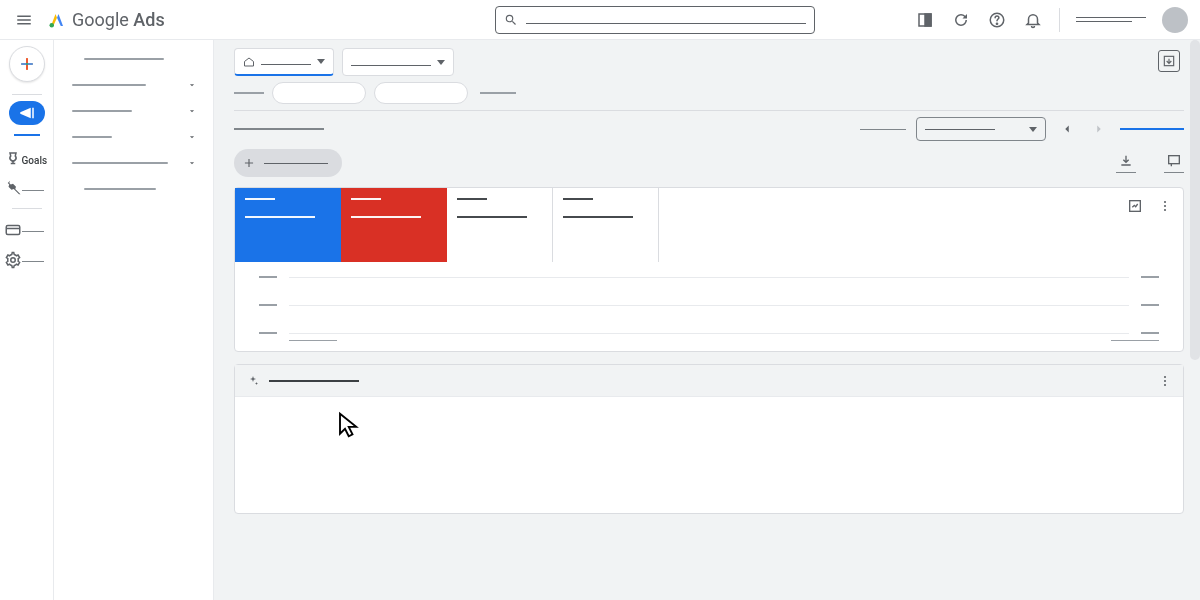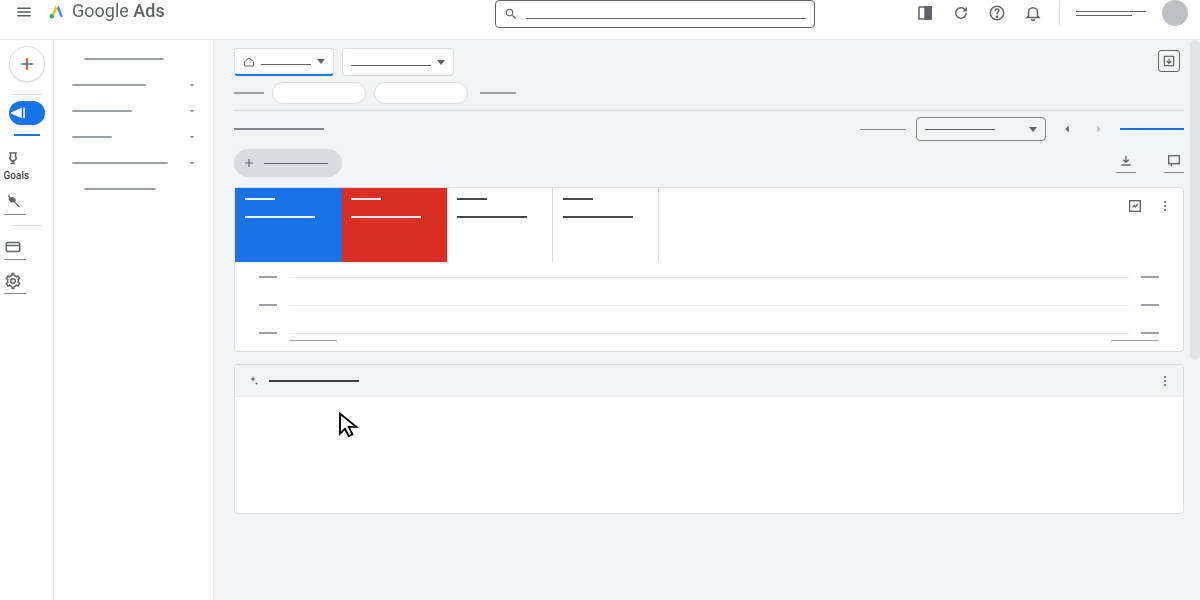--- a/index.html
+++ b/index.html
@@ -1,39 +1,39 @@
 <!DOCTYPE html>
 <html><head>
 <meta charset="utf-8">
 <style>
 * { box-sizing: border-box; margin: 0; padding: 0; }
 body { font-family: Roboto, Arial, sans-serif; font-size: 13px; color: #3c4043; background: #fff; width: 1200px; height: 600px; overflow: hidden; position: relative; }
 
 
-.header { height: 40px; display: flex; align-items: flex-start; padding: 0 12px; border-bottom: 1px solid #e8eaed; background: #fff; }
+.header { height: 40px; display: flex; align-items: center; padding: 0 12px; border-bottom: 1px solid #e8eaed; background: #fff; }
 .menu-btn { width: 24px; height: 24px; display: flex; align-items: center; justify-content: center; margin-right: 12px; cursor: pointer; }
 .logo-wrap { display: flex; align-items: center; margin-right: 30px; }
 .logo-a { width: 18px; height: 18px; margin-right: 6px; }
 .logo-text { font-size: 18px; color: #5f6368; font-weight: 400; }
 .logo-text b { color: #5f6368; font-weight: 500; }
 .search-wrap { flex: 0 0 320px; margin-left: 300px; }
 .search-box { width: 320px; height: 28px; border: 1px solid #5f6368; border-radius: 4px; display: flex; align-items: center; padding: 0 8px; }
 .search-icon { width: 14px; height: 14px; color: #5f6368; margin-right: 8px; }
 .search-line { flex: 1; height: 1px; background: #5f6368; position: relative; top: 4px; }
 .header-right { margin-left: auto; display: flex; align-items: center; gap: 16px; }
 .hicon { width: 20px; height: 20px; color: #5f6368; cursor: pointer; display: flex; align-items: center; justify-content: center; }
 .hdivider { width: 1px; height: 24px; background: #dadce0; }
 .acct-lines { display: flex; flex-direction: column; gap: 3px; }
 .acct-line { width: 70px; height: 1px; background: #5f6368; }
 .avatar { width: 26px; height: 26px; border-radius: 50%; background: #bdc1c6; }
 
 
 .rail { position: absolute; left: 0; top: 40px; bottom: 0; width: 54px; background: #fff; border-right: 1px solid #e8eaed; display: flex; flex-direction: column; align-items: center; padding-top: 6px; gap: 2px; }
 .rail-plus { width: 36px; height: 36px; border-radius: 50%; border: 1px solid #dadce0; background: #fff; display: flex; align-items: center; justify-content: center; cursor: pointer; box-shadow: 0 1px 2px rgba(0,0,0,0.1); margin-bottom: 6px; }
-.rail-item { width: 46px; display: flex; flex-direction: column; padding: 6px 0 4px 0; cursor: pointer; border-radius: 4px; }
+.rail-item { width: 46px; display: flex; flex-direction: row; align-items: center; padding: 6px 0 4px 0; cursor: pointer; border-radius: 4px; }
 .rail-item.active-blue { background: #1a73e8; border-radius: 18px; width: 36px; height: 24px; padding: 0; justify-content: center; margin-bottom: 4px; }
 .rail-icon { width: 18px; height: 18px; color: #5f6368; }
 .rail-item.active-blue .rail-icon { color: #fff; }
 .rail-line { width: 26px; height: 2px; background: #1a73e8; margin-top: 3px; }
 .rail-label { font-size: 10px; color: #3c4043; margin-top: 2px; font-weight: 500; }
 .rail-under { width: 22px; height: 1px; background: #80868b; margin-top: 3px; }
 .rail-sep { width: 30px; height: 1px; background: #dadce0; margin: 4px 0; }
 
 
 .sidebar { position: absolute; left: 54px; top: 40px; bottom: 0; width: 160px; background: #fff; border-right: 1px solid #e8eaed; padding: 6px 6px; }

